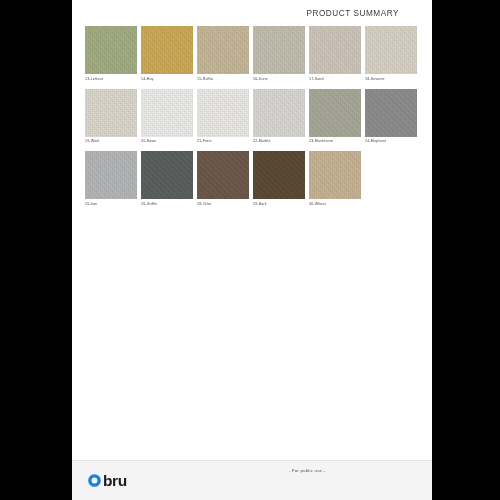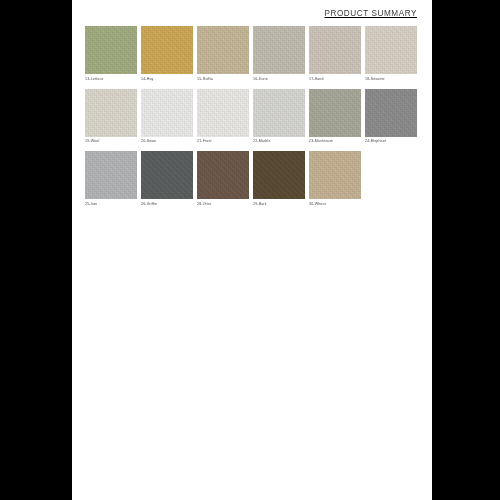--- a/index.html
+++ b/index.html
@@ -18,23 +18,22 @@
   #page {
     position:absolute;
     left:72px; top:0;
     width:360px; height:500px;
     background:#ffffff;
     display:flex;
     flex-direction:column;
   }
   
   #header {
-    padding:9px 15px 0 15px;
+    padding:9px 33px 0 15px;
     text-align:right;
-    text-decoration:underline;
   }
   #page-title {
     font-size:8.2px;
     letter-spacing:0.55px;
     color:#3a3a3a;
     font-weight:400;
   }
   
   #catalog {
     padding:8px 13px 0 13px;
@@ -208,15 +207,24 @@
             <div class="swatch-chip" style="background: rgb(199, 179, 148);"></div>
             <div class="swatch-label">30-Wheat</div>
           </div>
           <div class="swatch-cell empty">
             <div class="swatch-chip"></div>
             <div class="swatch-label"></div>
           </div>
         </div>
       </div>
 
+    <div id="footer">
+      <div id="logo">
+        <svg id="logo-mark" viewBox="0 0 32 32">
+          <path id="logo-ring-path" fill-rule="evenodd" d="M16 2.5A13.5 13.5 0 1 0 16 29.5 13.5 13.5 0 1 0 16 2.5Zm0 7.2a6.3 6.3 0 1 1 0 12.6 6.3 6.3 0 0 1 0-12.6Z" fill="#1d7fe0"></path>
+        </svg>
+        <span id="logo-text">bru</span>
+      </div>
+      <div id="footer-note">- For public use -</div>
+    </div>
 
   </div>
 </div>
 
 </body></html>

